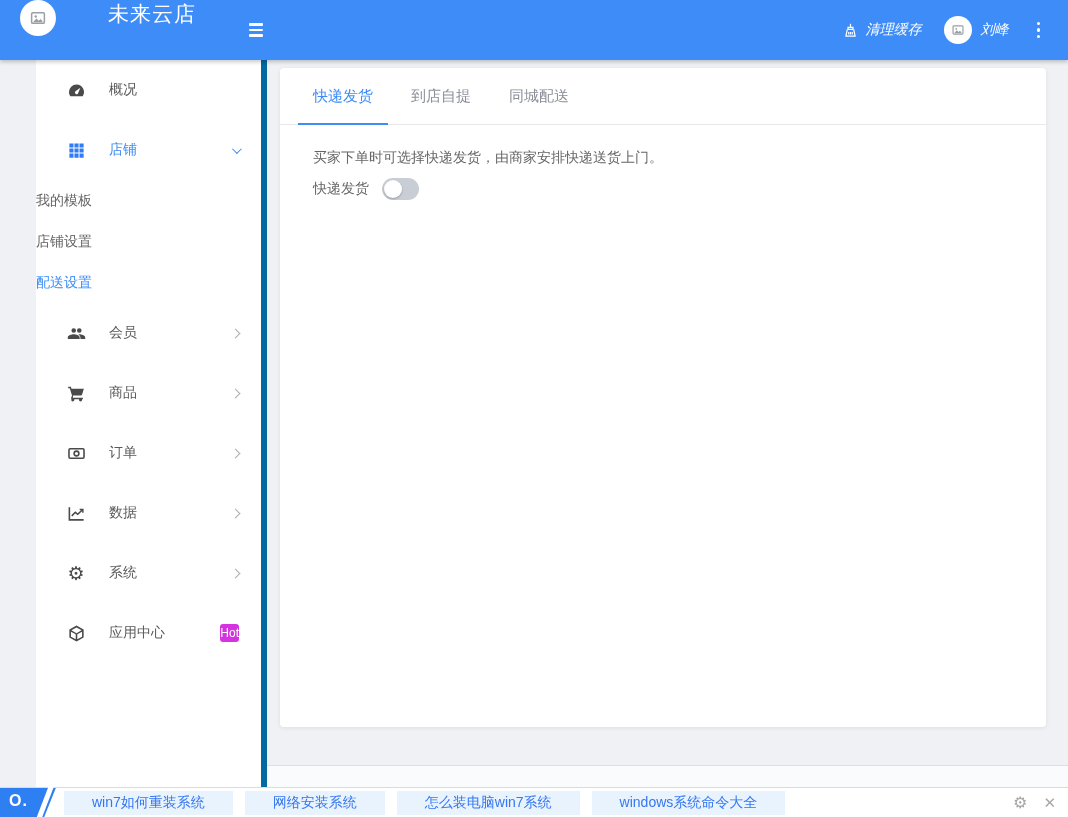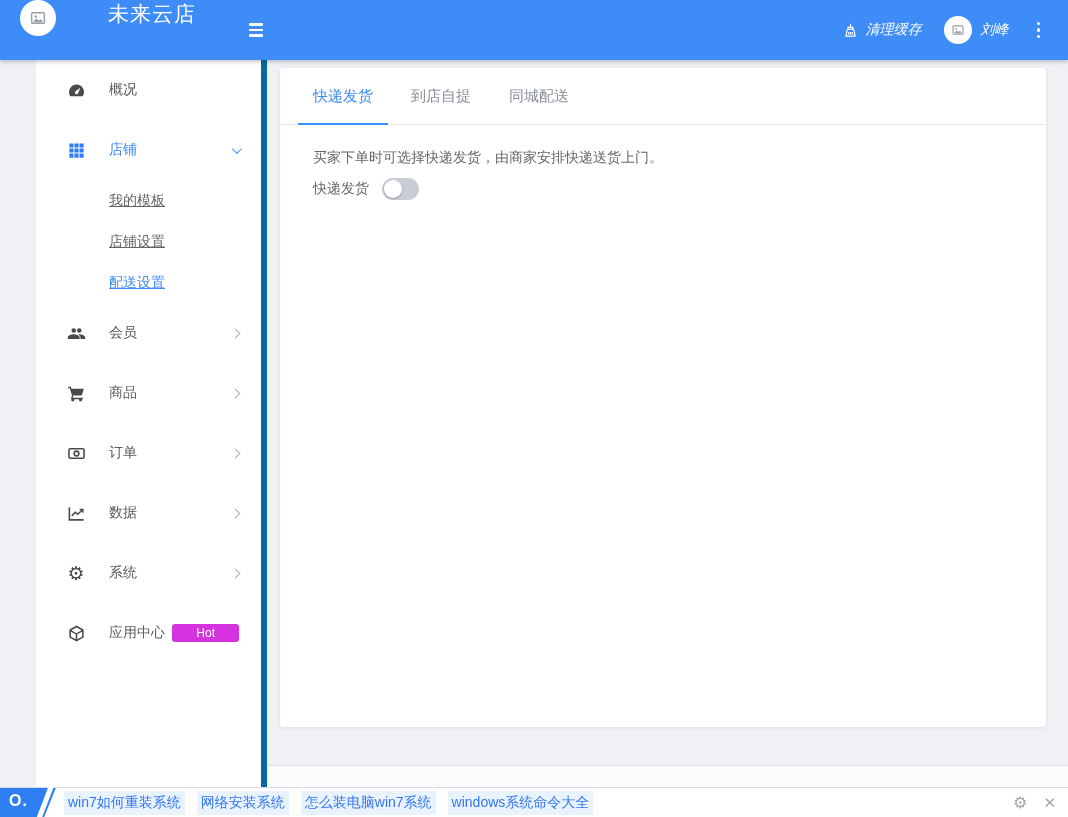--- a/index.html
+++ b/index.html
@@ -35,25 +35,25 @@
   .side-item .s-icon { width:20px; height:20px; display:flex; align-items:center;
     justify-content:center; color:#4a4a4a; flex-shrink:0; }
   .side-item .s-icon svg { width:19px; height:19px; }
   .side-item .s-label { margin-left:23px; }
   .side-item.active { color:#3d8cf7; }
   .chev { width:7px; height:7px; border-right:1.6px solid #a9adb3; border-bottom:1.6px solid #a9adb3;
     margin-left:auto; flex-shrink:0; }
   .chev.right { transform:rotate(-45deg); }
   .chev.down  { transform:rotate(45deg) translateY(-2px); border-color:#3d8cf7; }
   .submenu { }
-  .sub-item { height:41px; display:flex; align-items:center; padding-left:73px;
-    font-size:14px; color:#666; cursor:pointer;text-decoration:underline; }
+  .sub-item { height:41px; display:flex; align-items:center; 
+    font-size:14px; color:#666; cursor:pointer; }
   .sub-item.active { color:#3d8cf7; }
   .badge-hot { margin-left:auto; background:#d633e0; color:#fff; font-size:12px;
-    padding:2px 24px; border-radius:3px; line-height:14px; }
+    padding:2px 0; border-radius:3px; line-height:14px; }
   .gear-glyph { font-family:"DejaVu Sans",sans-serif; font-size:19px; line-height:1; }
 
   
   .content { position:absolute; left:231px; top:60px; right:0; bottom:30px; background:#f0f1f5; }
   .card { position:absolute; left:21px; top:8px; right:22px; height:659px; background:#fff;
     border-radius:4px; box-shadow:0 1px 4px rgba(0,0,0,.08); overflow:hidden;margin-left:28px; }
   .tabs { display:flex; padding:0 18px; height:57px; align-items:stretch;
     border-bottom:1px solid #e8e8e8; }
   .tab { padding:0 15px; display:flex; align-items:center; font-size:15px; color:#8a8f99;
     cursor:pointer; position:relative; margin-right:8px; }
@@ -75,21 +75,21 @@
   .bottombar { position:absolute; left:0; bottom:0; right:0; height:30px; background:#fff;
     border-top:1px solid #d9dbe0; display:flex; align-items:center; z-index:30; }
   .bb-logo { position:relative; width:56px; height:30px; flex-shrink:0; cursor:pointer; }
   .bb-logo .shape { position:absolute; inset:0; background:#2e7ff2;
     clip-path:polygon(0 0, 56px 0, 44px 30px, 0 30px); }
   .bb-logo .stripe { position:absolute; top:-3px; left:42px; width:5px; height:38px;
     background:#fff; transform:rotate(21deg); }
   .bb-logo .o-text { position:absolute; left:9px; top:4px; color:#fff; font-size:16px;
     font-weight:bold; letter-spacing:1px; }
   .chips { display:flex; align-items:center; gap:12px; margin-left:8px; }
-  .chip { background:#e9f3fe; color:#3577f0; font-size:14px; padding:3px 4px; cursor:pointer;text-align:right; }
+  .chip { background:#e9f3fe; color:#3577f0; font-size:14px; padding:3px 28px; cursor:pointer;text-align:right; }
   .bb-right { margin-left:auto; display:flex; align-items:center; gap:16px; padding-right:12px;
     color:#a6a6a6; }
   .bb-gear { font-family:"DejaVu Sans",sans-serif; font-size:16px; cursor:pointer; }
   .bb-close { font-size:15px; cursor:pointer; }
 </style>
 </head>
 <body>
 
 <div class="header">
   <div class="brand">

